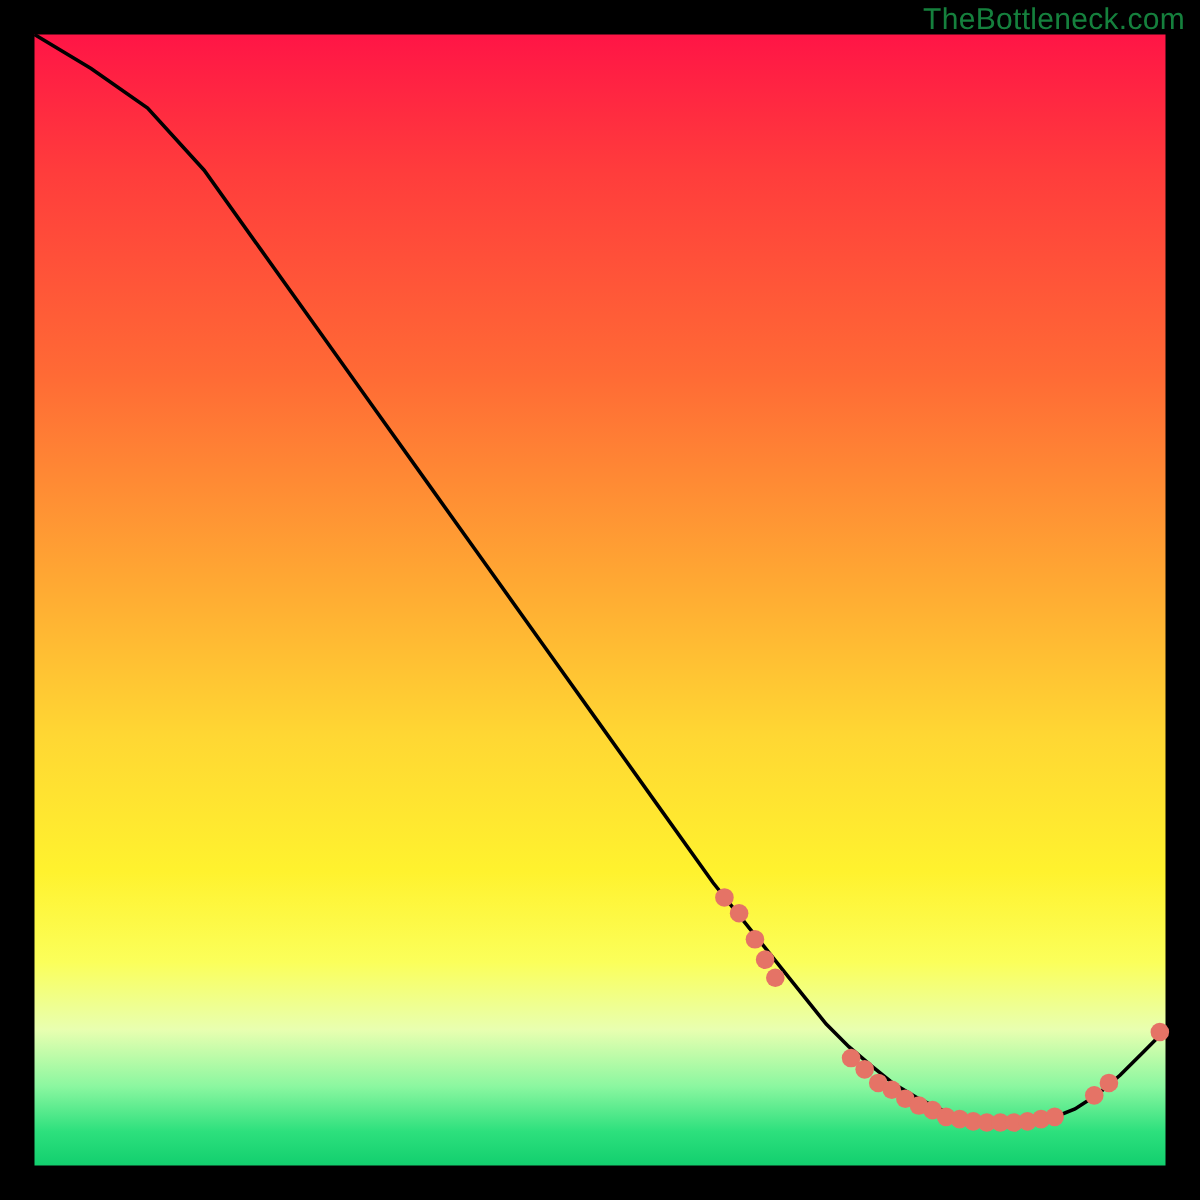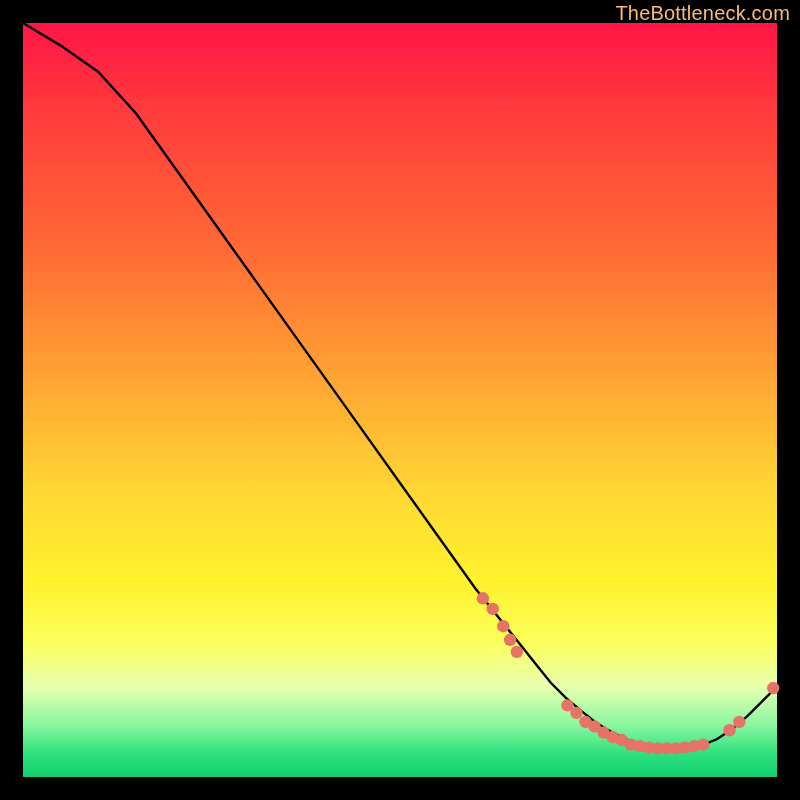--- a/index.html
+++ b/index.html
@@ -36,21 +36,21 @@
       #e8ffb0 88%,
       #8bf7a0 93%,
       #2de07d 97%,
       #12cf6e 100%
     );
   }
   .watermark {
     position: absolute;
     top: 2px;
     right: 10px;
-    color: #fdba74;
+    color: #15803d;
     font-size: 20px;
     font-weight: 500;
     letter-spacing: 0.2px;
     user-select: none;
   }
   svg.curve {
     position: absolute;
     left: 0;
     top: 0;
     width: 754px;

